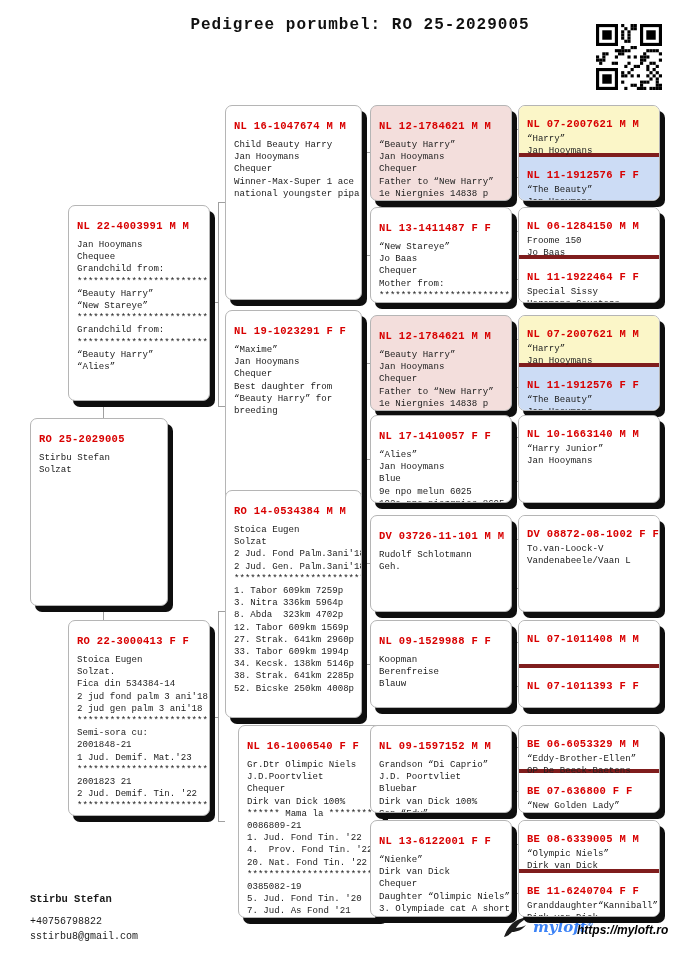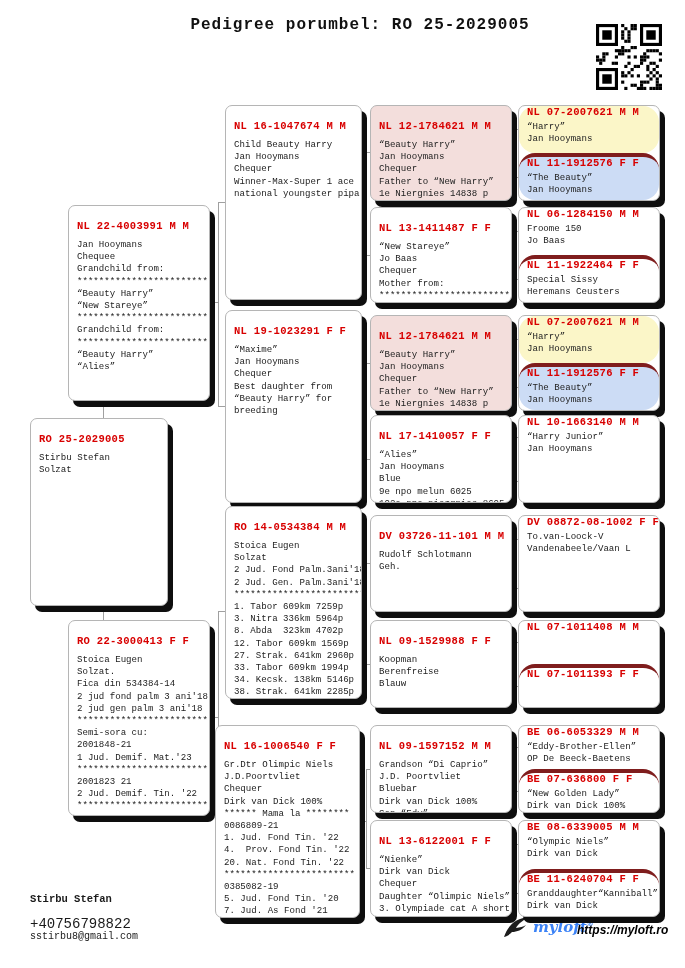--- a/index.html
+++ b/index.html
@@ -8,54 +8,54 @@
   .title{position:absolute;left:35px;right:0;top:16px;text-align:center;
          font-weight:bold;font-size:16px;letter-spacing:1px;color:#111;}
   .qr{position:absolute;left:596px;top:24px;width:66px;height:66px;}
   .box,.blk{position:absolute;background:#fff;border:1px solid #b5b5b5;border-radius:7px;
        box-shadow:5px 6px 0 #0e0e0e;box-sizing:border-box;overflow:hidden;z-index:2;}
   .box{padding:14px 4px 0 8px;}
   .bid{font-weight:bold;font-size:10.5px;color:#d80000;letter-spacing:.3px;
        margin-bottom:7px;white-space:pre;}
   .btxt{font-size:9.1px;line-height:12.2px;white-space:pre;color:#222;}
   .blk{padding:0;}
-  .half{height:50%;box-sizing:border-box;padding:0 4px 0 8px;background:#fff;border-radius:16px;}
+  .half{height:50%;box-sizing:border-box;padding:12px 4px 0 8px;background:#fff;}
   .half + .half{border-top:4px solid #7f1d1d;}
   .half .bid{margin-bottom:3px;}
   .bg-pink{background:#f3dedc;}
   .bg-yellow{background:#fbf6c8;}
   .bg-blue{background:#ccdcf5;}
   .ln{position:absolute;background:#a0a0a0;z-index:1;}
   
   #sub{left:30px;top:418px;width:138px;height:188px}
   #fat{left:68px;top:205px;width:142px;height:196px}
   #mot{left:68px;top:620px;width:142px;height:196px}
   #b21{left:225px;top:105px;width:137px;height:195px}
   #b22{left:225px;top:310px;width:137px;height:193px}
-  #b23{left:225px;top:506px;width:137px;height:193px}
-  #b24{left:215px;top:725px;width:145px;height:193px}
+  #b23{left:225px;top:490px;width:137px;height:228px}
+  #b24{left:238px;top:725px;width:145px;height:193px}
   #b31{left:370px;top:105px;width:142px;height:96px}
   #b32{left:370px;top:207px;width:142px;height:96px}
   #b33{left:370px;top:315px;width:142px;height:96px}
   #b34{left:370px;top:415px;width:142px;height:88px}
   #b35{left:370px;top:515px;width:142px;height:97px}
   #b36{left:370px;top:620px;width:142px;height:88px}
   #b37{left:370px;top:725px;width:142px;height:88px}
   #b38{left:370px;top:820px;width:142px;height:97px}
   #k1{left:518px;top:105px;width:142px;height:96px}
   #k2{left:518px;top:207px;width:142px;height:96px}
   #k3{left:518px;top:315px;width:142px;height:96px}
   #k4{left:518px;top:415px;width:142px;height:88px}
   #k5{left:518px;top:515px;width:142px;height:97px}
   #k6{left:518px;top:620px;width:142px;height:88px}
   #k7{left:518px;top:725px;width:142px;height:88px}
   #k8{left:518px;top:820px;width:142px;height:97px}
   
   .foot-name{position:absolute;left:30px;top:893px;font-weight:bold;font-size:10.5px;}
-  .foot-phone{position:absolute;left:30px;top:916px;font-size:14px;}
+  .foot-phone{position:absolute;left:30px;top:916px;font-size:10px;}
   .foot-email{position:absolute;left:30px;top:931px;font-size:10px;}
   .logo-bird{position:absolute;left:502px;top:915px;width:30px;height:24px;}
   .logo-name{position:absolute;left:533px;top:918px;font-family:"DejaVu Serif",serif;
              font-style:italic;font-weight:bold;font-size:15px;color:#3b82f6;}
   .logo-name sup{font-size:7px;}
   .logo-url{position:absolute;left:577px;top:923px;font-family:"Liberation Sans",sans-serif;
             font-weight:bold;font-style:italic;font-size:12px;color:#000;}
 </style>
 </head>
 <body>

